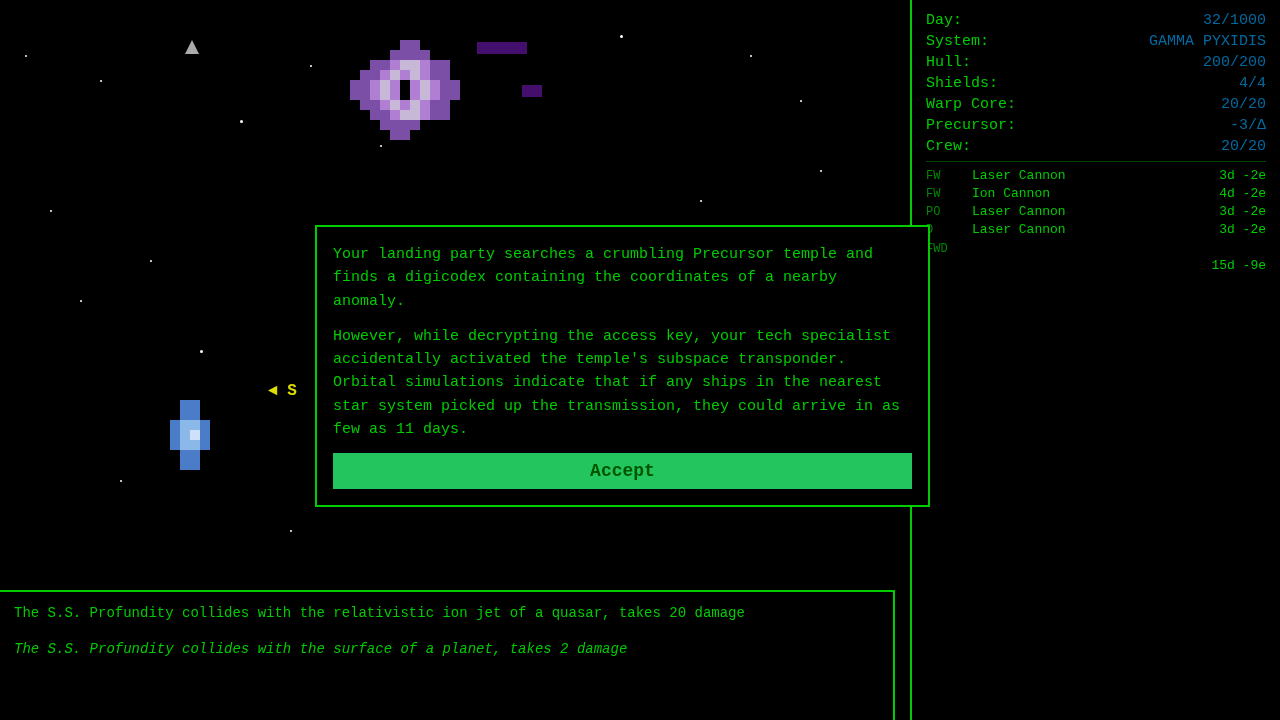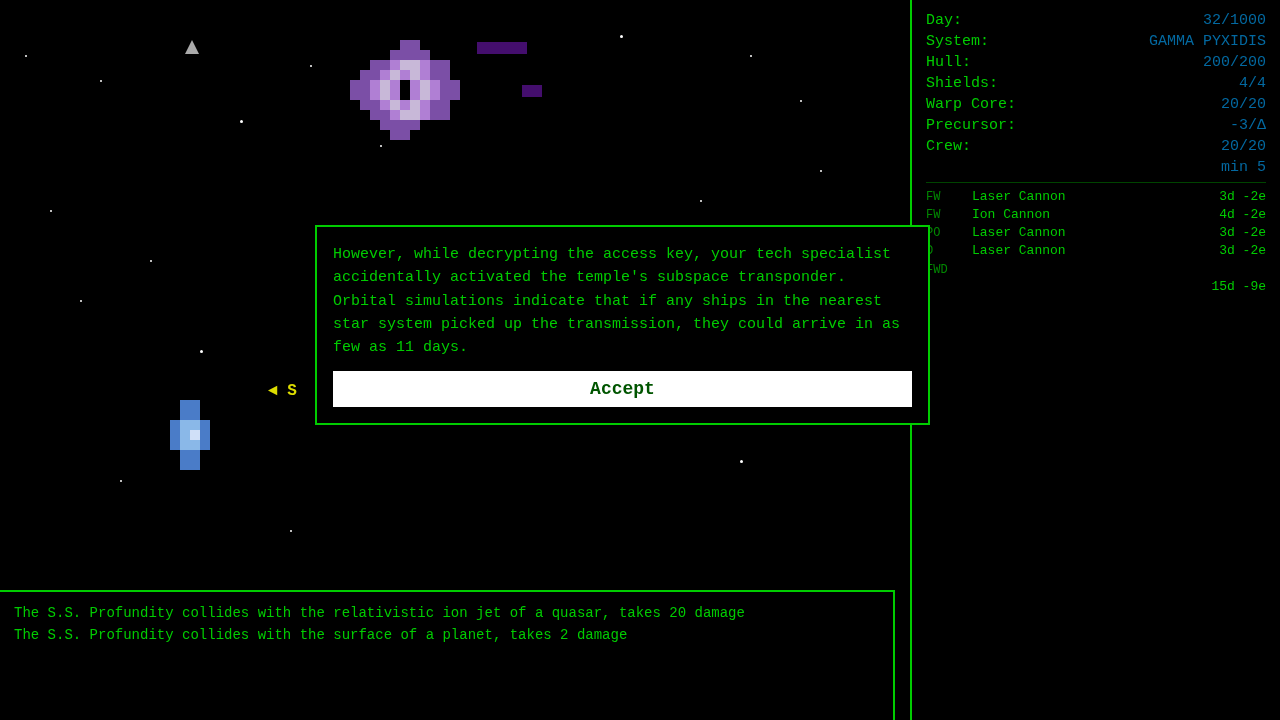--- a/index.html
+++ b/index.html
@@ -79,21 +79,21 @@
     }
 
     #dialog-text p {
       margin-bottom: 12px;
     }
 
     #accept-btn {
       display: block;
       width: 100%;
       padding: 8px;
-      background: #ffffff;
+      background: #22c55e;
       border: none;
       color: #005500;
       font-size: 18px;
       font-family: 'Courier New', Courier, monospace;
       font-weight: bold;
       cursor: pointer;
       text-align: center;
       margin-top: 10px;
     }
 
@@ -423,20 +423,21 @@
       <div style="width:10px;height:10px;background:#4a7cc8;"></div>
       <div style="width:10px;height:10px;background:transparent;"></div>
     </div>
   </div>
 </div>
 
 <div id="arrow-indicator">◄ S</div>
 
 <div id="dialog-box">
   <div id="dialog-text">
+    <p>Your landing party searches a crumbling Precursor temple and finds a digicodex containing the coordinates of a nearby anomaly.</p>
     <p>However, while decrypting the access key, your tech specialist accidentally activated the temple's subspace transponder. Orbital simulations indicate that if any ships in the nearest star system picked up the transmission, they could arrive in as few as 11 days.</p>
   </div>
   <button id="accept-btn">Accept</button>
 </div>
 
 <div id="hud-panel">
   <div class="hud-row">
     <span class="hud-label">Day:</span>
     <span class="hud-value">32/1000</span>
   </div>
@@ -456,23 +457,20 @@
     <span class="hud-label">Warp Core:</span>
     <span class="hud-value">20/20</span>
   </div>
   <div class="hud-row">
     <span class="hud-label">Precursor:</span>
     <span class="hud-value">-3/Δ</span>
   </div>
   <div class="hud-row">
     <span class="hud-label">Crew:</span>
     <span class="hud-value">20/20</span>
-  </div>
-  <div class="hud-row" style="justify-content:flex-end;">
-    <span class="hud-value">min 5</span>
   </div>
 
   <hr class="hud-divider">
 
   <div id="weapons-section">
 
     <div class="weapon-row">
       <span class="weapon-slot">FW</span>
       <span class="weapon-label">Laser Cannon</span>
       <span class="weapon-stats">3d  -2e</span>
@@ -499,15 +497,15 @@
     <div class="weapon-row" style="align-items:flex-start;">
       <span class="weapon-slot" style="margin-top:2px;">FWD</span>
       <span class="weapon-stats" style="margin-top:18px;">15d -9e</span>
     </div>
   </div>
 </div>
 
 <div id="log-panel">
   <div class="log-text">
     <div>The S.S. Profundity collides with the relativistic ion jet of a quasar, takes 20 damage</div>
-    <div style="margin-top:0;">The S.S. Profundity collides with the surface of a planet, takes 2 damage</div>
+    <div style="margin-top:14px;font-style:italic;">The S.S. Profundity collides with the surface of a planet, takes 2 damage</div>
   </div>
 </div>
 
 </body></html>

